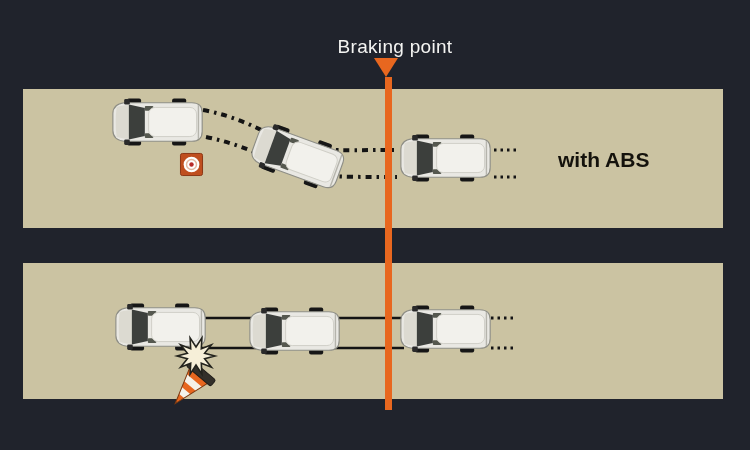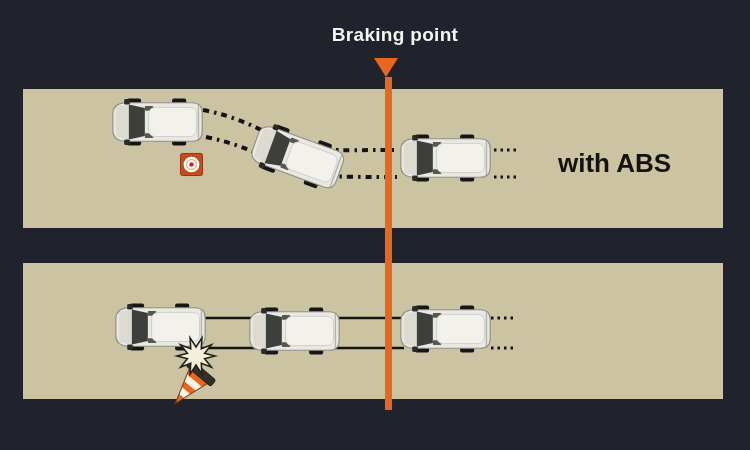--- a/index.html
+++ b/index.html
@@ -9,41 +9,41 @@
     font-family:"Liberation Sans", sans-serif;
   }
   .canvas{position:absolute;inset:0;width:750px;height:450px;}
   .road{
     position:absolute;left:23px;width:700px;
     background:#cbc3a2;z-index:1;
   }
   .road.top{top:89px;height:139px;}
   .road.bottom{top:263px;height:136px;}
   .title{
-    position:absolute;left:395px;top:24px;transform:translateX(-50%);
-    color:#f4f4f2;font-size:19px;font-weight:bold;letter-spacing:.3px;
+    position:absolute;left:395px;top:36px;transform:translateX(-50%);
+    color:#f4f4f2;font-size:19px;font-weight:normal;letter-spacing:.3px;
     z-index:8;white-space:nowrap;
   }
   .bp-triangle{
     position:absolute;left:374px;top:58px;width:0;height:0;z-index:8;
     border-left:12px solid transparent;border-right:12px solid transparent;
     border-top:19px solid #e8671f;
   }
   .bp-line{
     position:absolute;left:385px;top:77px;width:7px;height:333px;
     background:#e8671f;z-index:4;
   }
   .tracks{position:absolute;left:0;top:0;z-index:3;pointer-events:none;}
   .car{position:absolute;width:94px;height:48px;z-index:5;}
   .car.tilted{transform:rotate(20deg);}
   .obstacle-target{position:absolute;left:180px;top:153px;width:23px;height:23px;z-index:2;}
   .cone{position:absolute;left:168px;top:360px;width:44px;height:52px;z-index:6;transform:rotate(-140deg);}
   .burst{position:absolute;left:174px;top:334px;width:44px;height:44px;z-index:7;}
   .lane-label{
-    position:absolute;left:558px;color:#14120c;font-size:26px;font-weight:bold;
+    position:absolute;left:558px;color:#14120c;font-size:21px;font-weight:bold;
     z-index:2;white-space:nowrap;
   }
   .lane-label.top{top:148px;}
   .lane-label.bottom{top:317px;}
   svg{display:block;overflow:visible;}
 </style>
 </head>
 <body>
 
 <div class="canvas">

